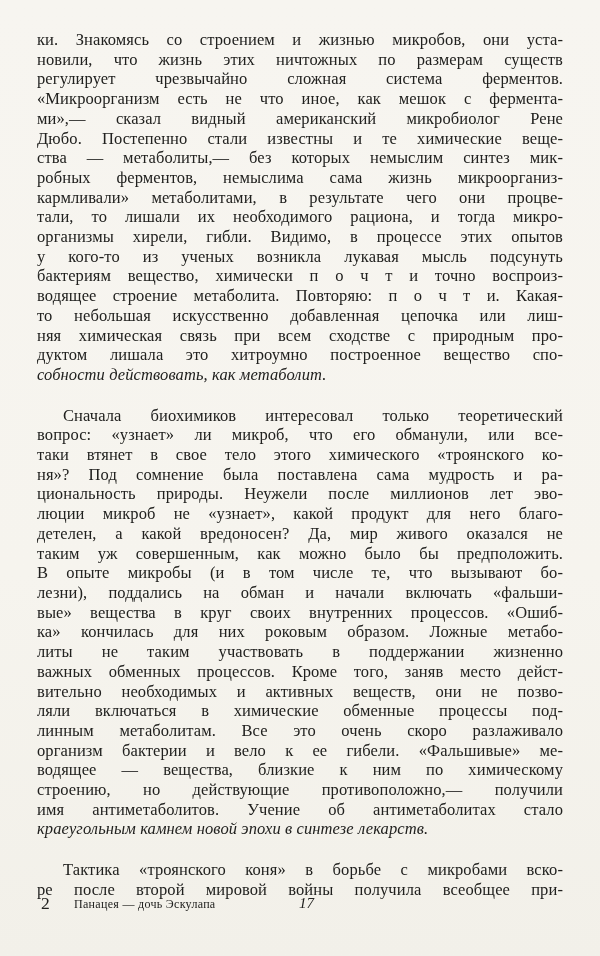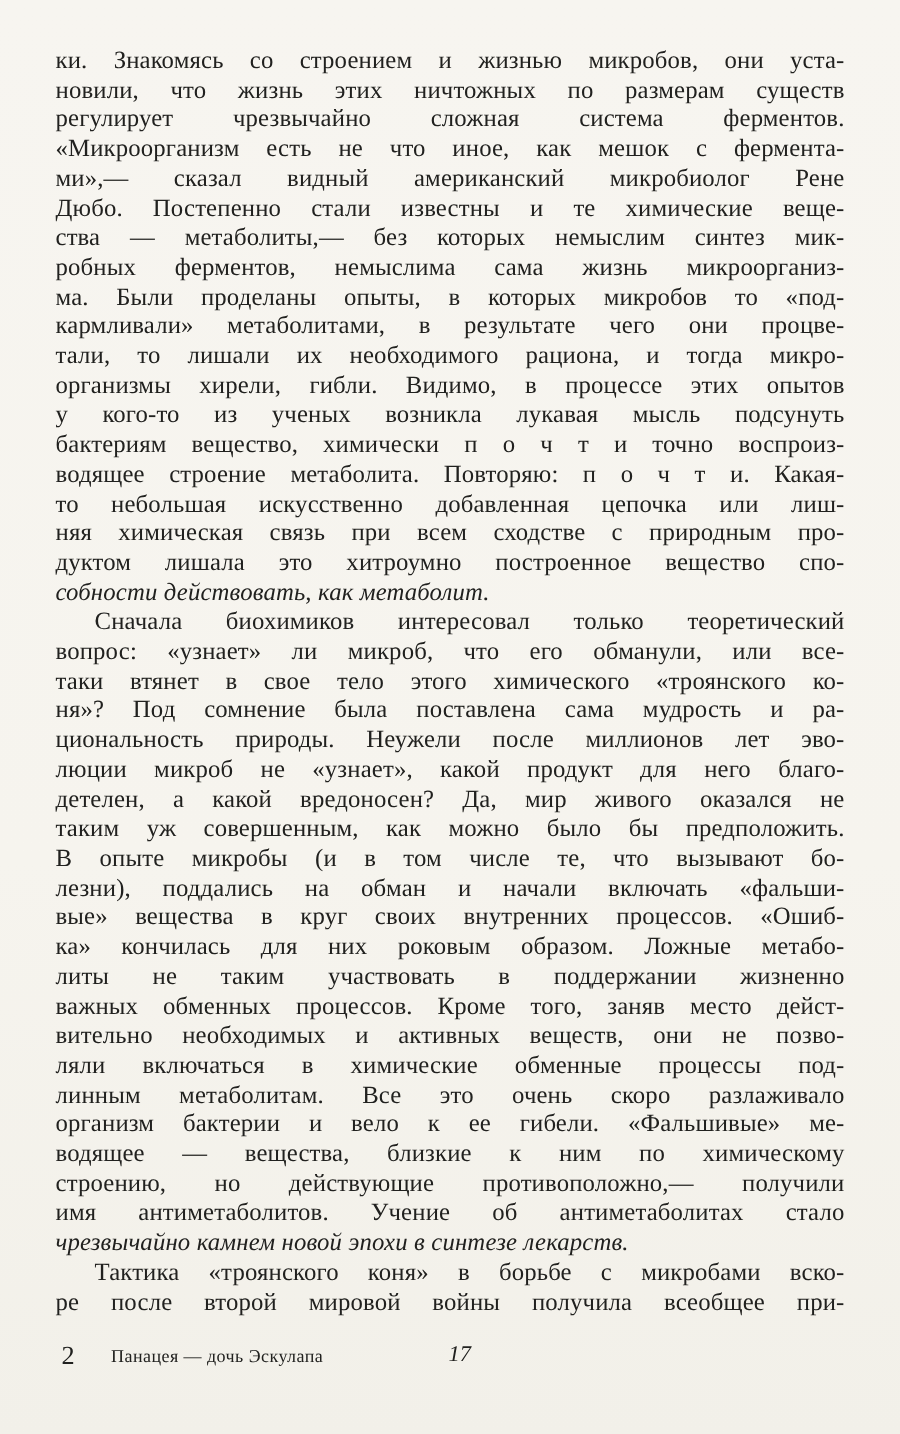--- a/index.html
+++ b/index.html
@@ -28,20 +28,21 @@
     font-size: 16.5px;
     line-height: 19.7px;
     letter-spacing: 0.1px;
     text-align: justify;
     text-align-last: justify;
     white-space: normal;
     -webkit-font-smoothing: antialiased;
   }
   .line.indent {
     text-indent: 26px;
+    margin-top: 21px;
   }
   .line.lastline {
     text-align-last: left;
     font-style: italic;
   }
   .footer {
     position: absolute;
     left: 37px;
     top: 893px;
     width: 526px;
@@ -74,21 +75,20 @@
 <div class="page">
   <div class="text-block">
       <div class="line">ки. Знакомясь со строением и жизнью микробов, они уста-</div>
       <div class="line">новили, что жизнь этих ничтожных по размерам существ</div>
       <div class="line">регулирует чрезвычайно сложная система ферментов.</div>
       <div class="line">«Микроорганизм есть не что иное, как мешок с фермента-</div>
       <div class="line">ми»,— сказал видный американский микробиолог Рене</div>
       <div class="line">Дюбо. Постепенно стали известны и те химические веще-</div>
       <div class="line">ства — метаболиты,— без которых немыслим синтез мик-</div>
       <div class="line">робных ферментов, немыслима сама жизнь микроорганиз-</div>
-      <div class="line">ма. Были проделаны опыты, в которых микробов то «под-</div>
       <div class="line">кармливали» метаболитами, в результате чего они процве-</div>
       <div class="line">тали, то лишали их необходимого рациона, и тогда микро-</div>
       <div class="line">организмы хирели, гибли. Видимо, в процессе этих опытов</div>
       <div class="line">у кого-то из ученых возникла лукавая мысль подсунуть</div>
       <div class="line">бактериям вещество, химически п о ч т и  точно воспроиз-</div>
       <div class="line">водящее строение метаболита. Повторяю: п о ч т и.  Какая-</div>
       <div class="line">то небольшая искусственно добавленная цепочка или лиш-</div>
       <div class="line">няя химическая связь при всем сходстве с природным про-</div>
       <div class="line">дуктом лишала это хитроумно построенное вещество спо-</div>
       <div class="line lastline">собности действовать, как метаболит.</div>
@@ -106,21 +106,21 @@
       <div class="line">ка» кончилась для них роковым образом. Ложные метабо-</div>
       <div class="line">литы не таким участвовать в поддержании  жизненно</div>
       <div class="line">важных  обменных процессов. Кроме того, заняв место дейст-</div>
       <div class="line">вительно необходимых и активных веществ, они не позво-</div>
       <div class="line">ляли включаться в химические обменные процессы под-</div>
       <div class="line">линным метаболитам. Все это очень скоро разлаживало</div>
       <div class="line">организм бактерии и вело к ее гибели. «Фальшивые» ме-</div>
       <div class="line">водящее — вещества, близкие к ним по химическому</div>
       <div class="line">строению, но действующие  противоположно,— получили</div>
       <div class="line">имя антиметаболитов. Учение об антиметаболитах стало</div>
-      <div class="line lastline">чрезвычайно камнем новой эпохи в синтезе лекарств.</div>
+      <div class="line lastline">краеугольным камнем новой эпохи в синтезе лекарств.</div>
       <div class="line indent">Тактика «троянского коня» в борьбе с микробами вско-</div>
       <div class="line">ре после второй мировой войны получила всеобщее при-</div>
     </div>
   <div class="footer">
     <span class="sig">2</span>
     <span class="running">Панацея — дочь Эскулапа</span>
     <span class="pagenum">17</span>
   </div>
 </div>
 

